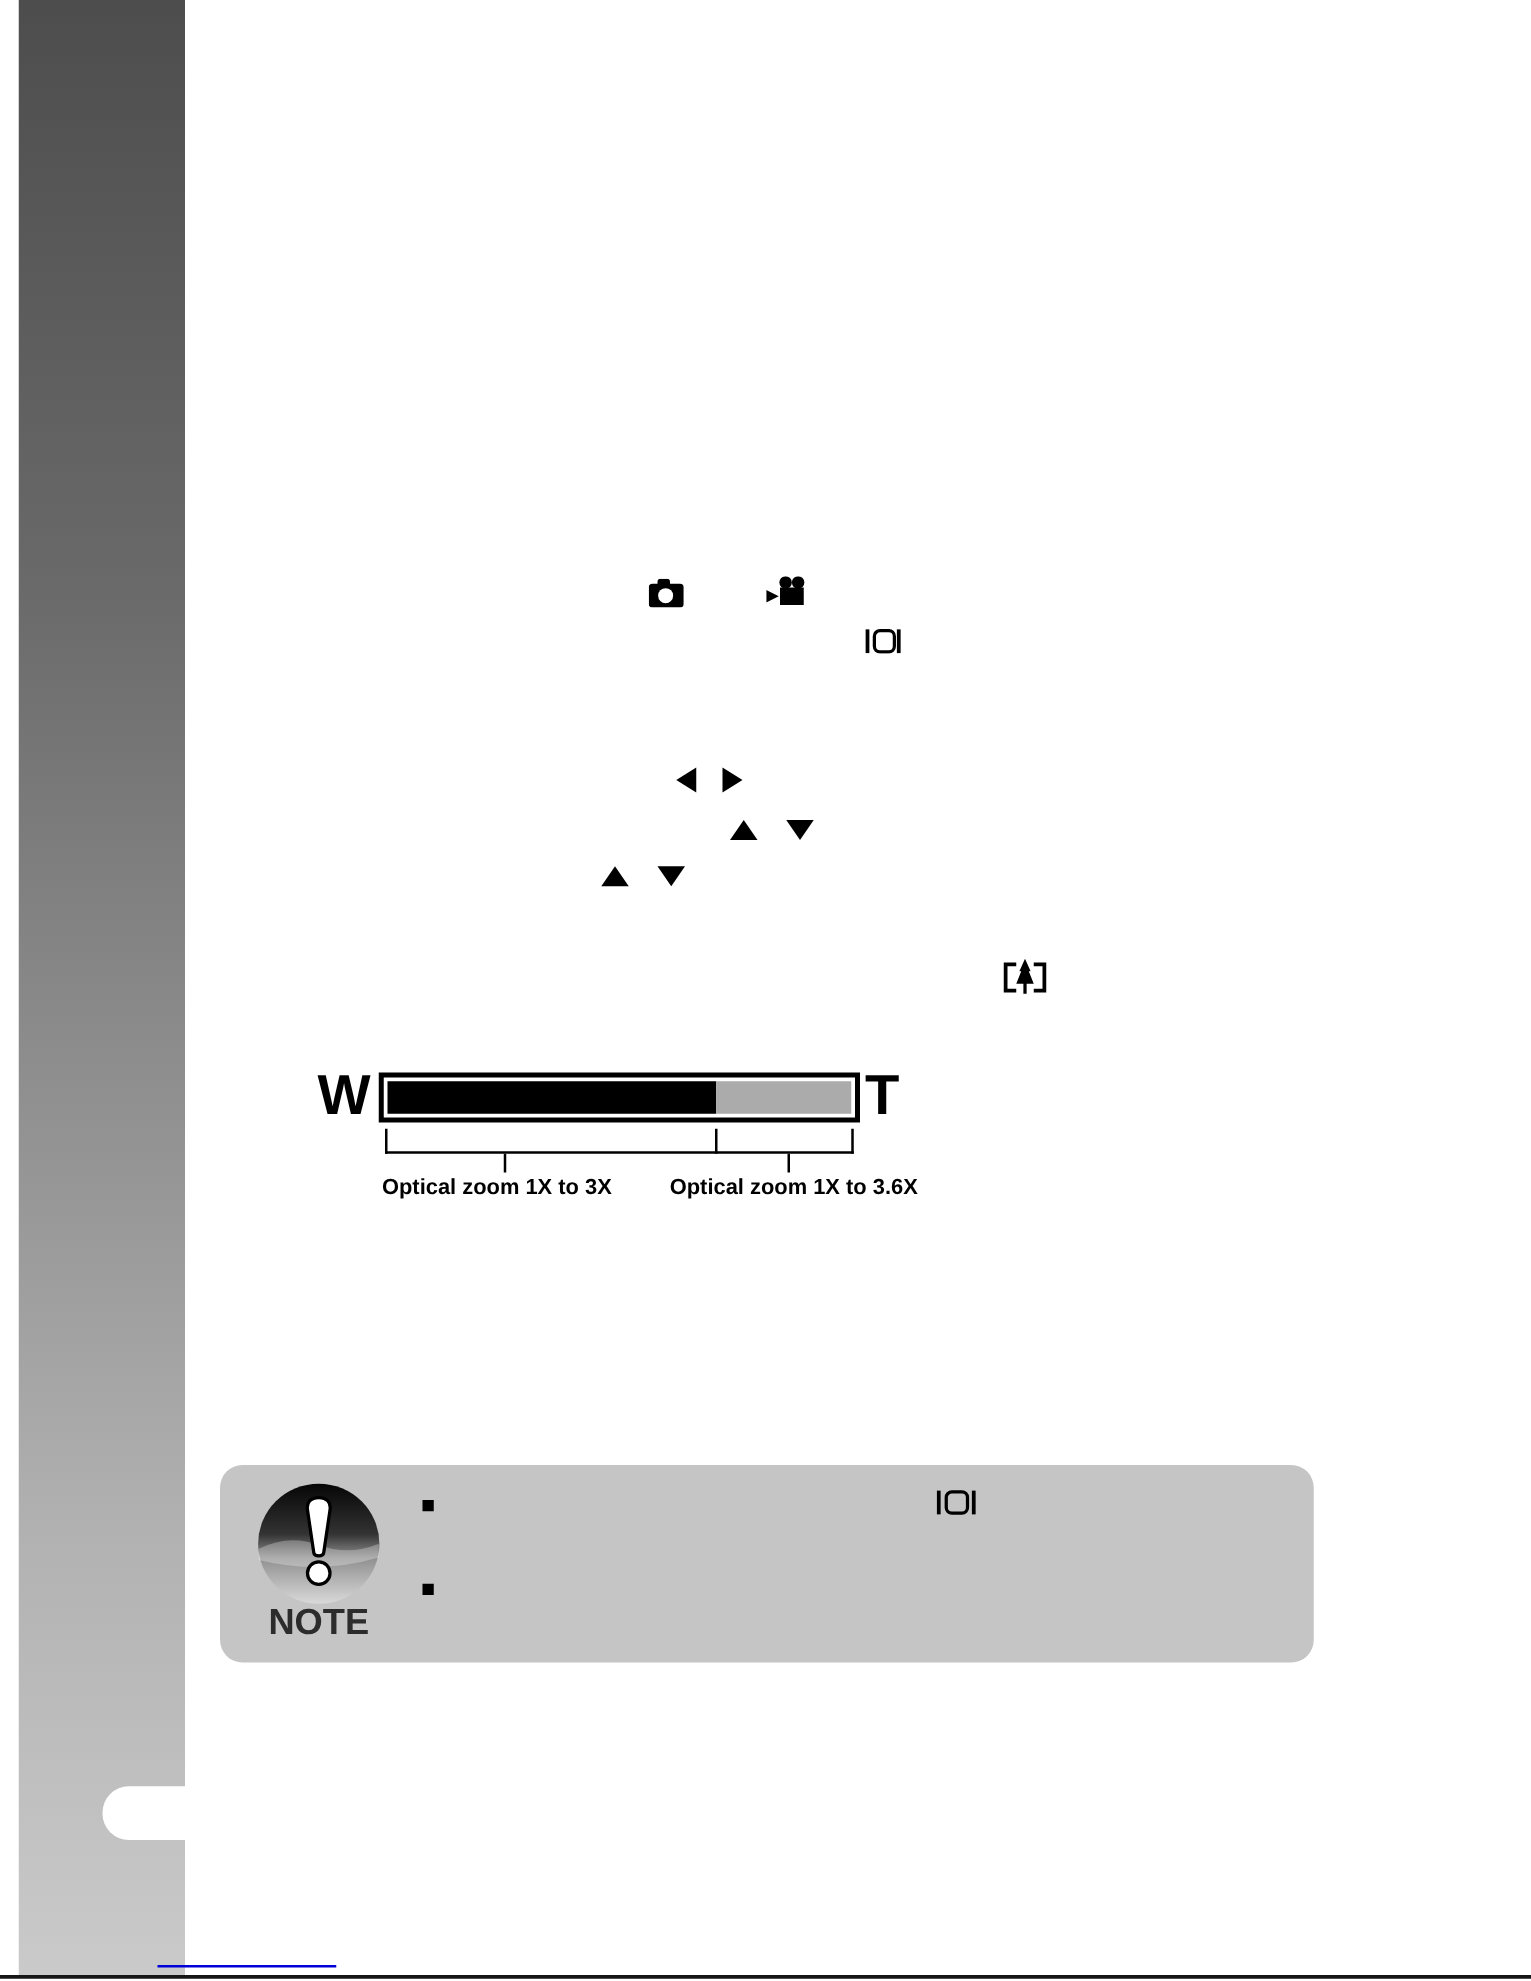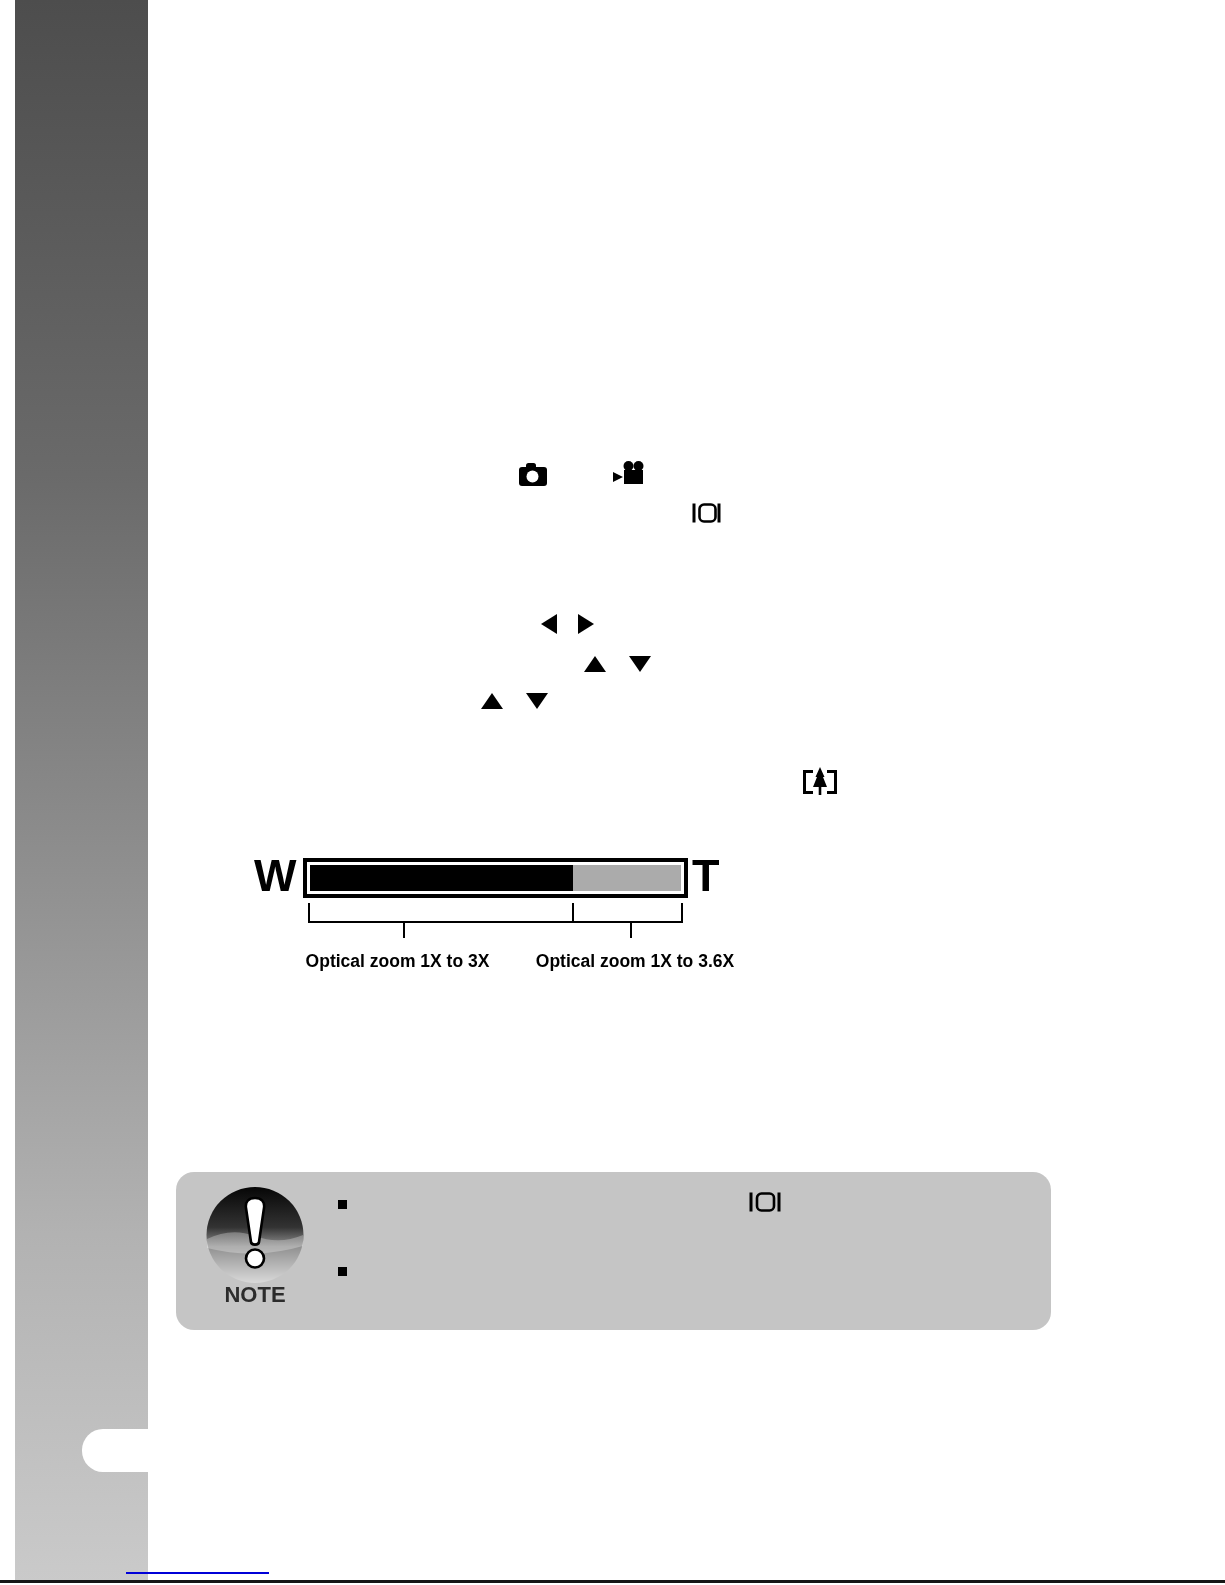--- a/index.html
+++ b/index.html
@@ -25,31 +25,31 @@
   
   .wt-label{font-weight:bold;font-size:45px;line-height:40px;color:#000;}
   #zoom-bar-outer{
     left:303px;top:858px;width:377px;height:32px;
     border:4px solid #000;background:#fff;
   }
   #zoom-bar-fill{margin:3px;height:26px;display:flex;}
   #zoom-bar-black{width:70.8%;height:100%;background:#000;}
   #zoom-bar-gray{flex:1;height:100%;background:#ababab;}
   .bk{background:#000;}
-  .caption{font-weight:bold;font-size:17.5px;color:#000;text-align:center;white-space:nowrap;margin-top:12px;}
+  .caption{font-weight:bold;font-size:17.5px;color:#000;text-align:center;white-space:nowrap;}
 
   
   #note-box{
     left:176px;top:1172px;width:875px;height:158px;
     background:#c5c5c5;border-radius:18px;
   }
   .bullet{width:9px;height:9px;background:#000;}
   #note-label{
     left:29px;top:110px;width:100px;text-align:center;
-    font-weight:bold;font-size:22px;color:#2c2c2c;
+    font-weight:bold;font-size:29px;color:#2c2c2c;
   }
 
   
   #page-tab{
     left:82px;top:1429px;width:66px;height:43px;background:#ffffff;
     border-radius:21px 0 0 21px;
   }
   #link-underline{left:126px;top:1572px;width:143px;height:2px;background:#0000d8;}
   #page-bottom-edge{left:0;top:1580px;width:1225px;height:3px;background:#161616;}
 </style>

